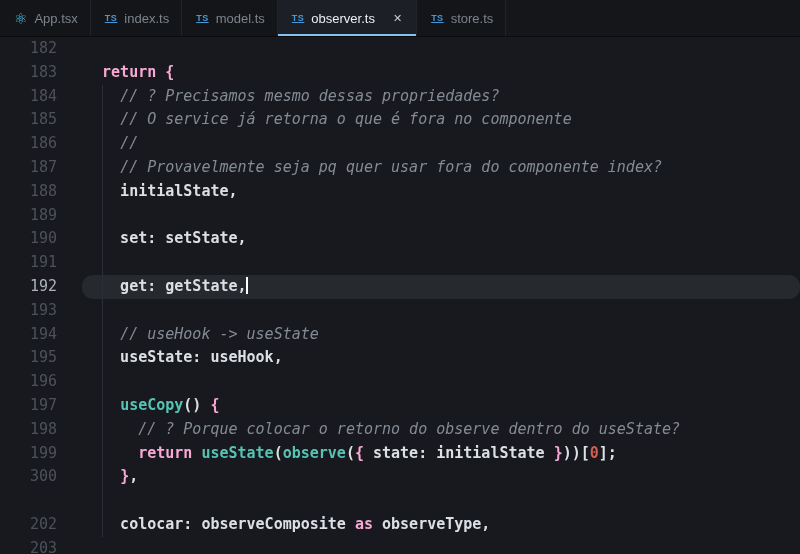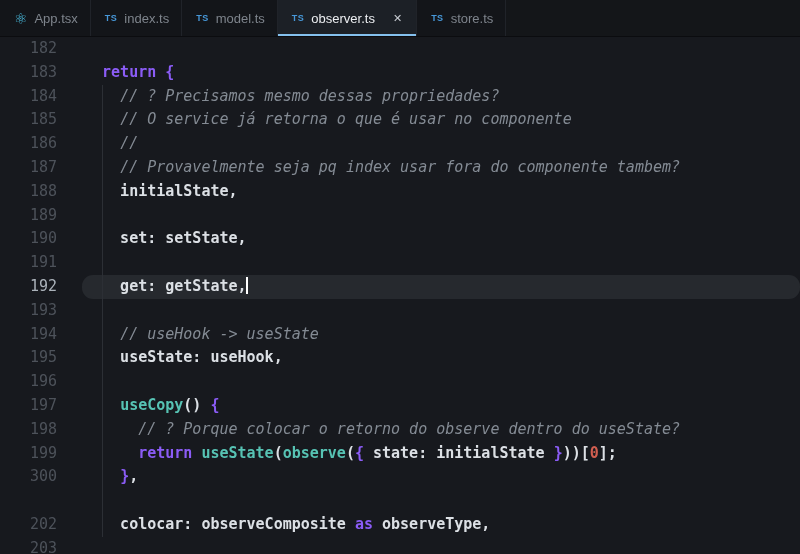--- a/index.html
+++ b/index.html
@@ -40,20 +40,21 @@
     position:absolute;
     left:0; right:0; bottom:0;
     height:2px;
     background:#84c0ee;
   }
   .tab .ts-icon {
     font-size:9px;
     font-weight:bold;
     color:#4798d9;
     letter-spacing:0.5px;
+    text-decoration:underline;
   }
   .tab .react-icon {
     font-size:15px;
     color:#4cc2e6;
     line-height:1;
   }
   .tab .close-icon {
     margin-left:9px;
     font-size:11px;
     color:#c8ccd2;
@@ -91,21 +92,21 @@
     white-space:pre;
     padding-left:2px;
     font-weight:bold;
     color:#dce0e5;
     position:relative;
     z-index:2;
   }
   .line-row.active .line-content { background:#26292e;border-radius:11px; }
 
   .tok-plain   { color:#dce0e5;text-align:right; }
-  .tok-keyword { color:#8b5cf6;text-align:right; }
+  .tok-keyword { color:#f9a8d4;text-align:right; }
   .tok-function{ color:#57c3b4; }
   .tok-number  { color:#d15e50; }
   .tok-comment { color:#848b94; font-style:italic; font-weight:normal; }
 
   .indent-guide {
     position:absolute;
     left:102px;
     width:1px;
     background:#2c2f35;
     z-index:3;
@@ -160,29 +161,29 @@
       <div class="line-row">
         <div class="line-num">183</div>
         <div class="line-content"><span class="tok-plain">  </span><span class="tok-keyword">return</span><span class="tok-plain"> </span><span class="tok-keyword">{</span></div>
       </div>
       <div class="line-row">
         <div class="line-num">184</div>
         <div class="line-content"><span class="tok-plain">    </span><span class="tok-comment">// ? Precisamos mesmo dessas propriedades?</span></div>
       </div>
       <div class="line-row">
         <div class="line-num">185</div>
-        <div class="line-content"><span class="tok-plain">    </span><span class="tok-comment">// O service já retorna o que é usar no componente</span></div>
+        <div class="line-content"><span class="tok-plain">    </span><span class="tok-comment">// O service já retorna o que é fora no componente</span></div>
       </div>
       <div class="line-row">
         <div class="line-num">186</div>
         <div class="line-content"><span class="tok-plain">    </span><span class="tok-comment">//</span></div>
       </div>
       <div class="line-row">
         <div class="line-num">187</div>
-        <div class="line-content"><span class="tok-plain">    </span><span class="tok-comment">// Provavelmente seja pq index usar fora do componente tambem?</span></div>
+        <div class="line-content"><span class="tok-plain">    </span><span class="tok-comment">// Provavelmente seja pq quer usar fora do componente index?</span></div>
       </div>
       <div class="line-row">
         <div class="line-num">188</div>
         <div class="line-content"><span class="tok-plain">    initialState,</span></div>
       </div>
       <div class="line-row">
         <div class="line-num">189</div>
         <div class="line-content"></div>
       </div>
       <div class="line-row">

